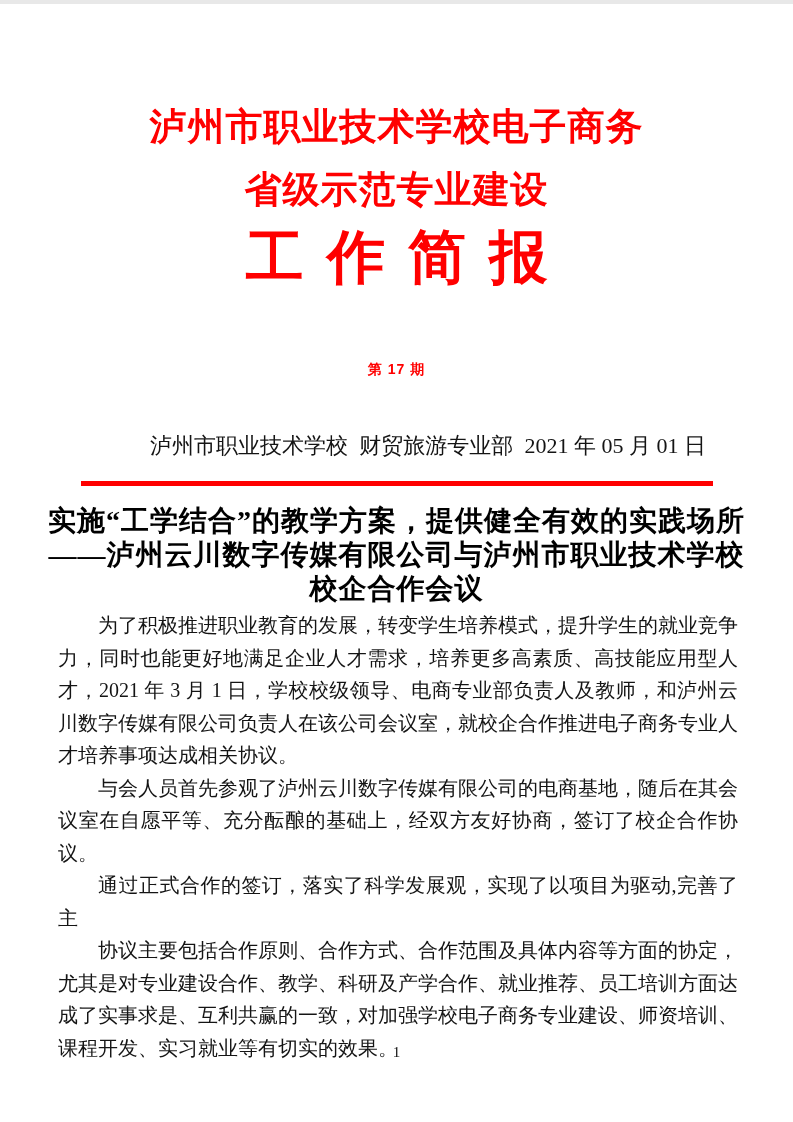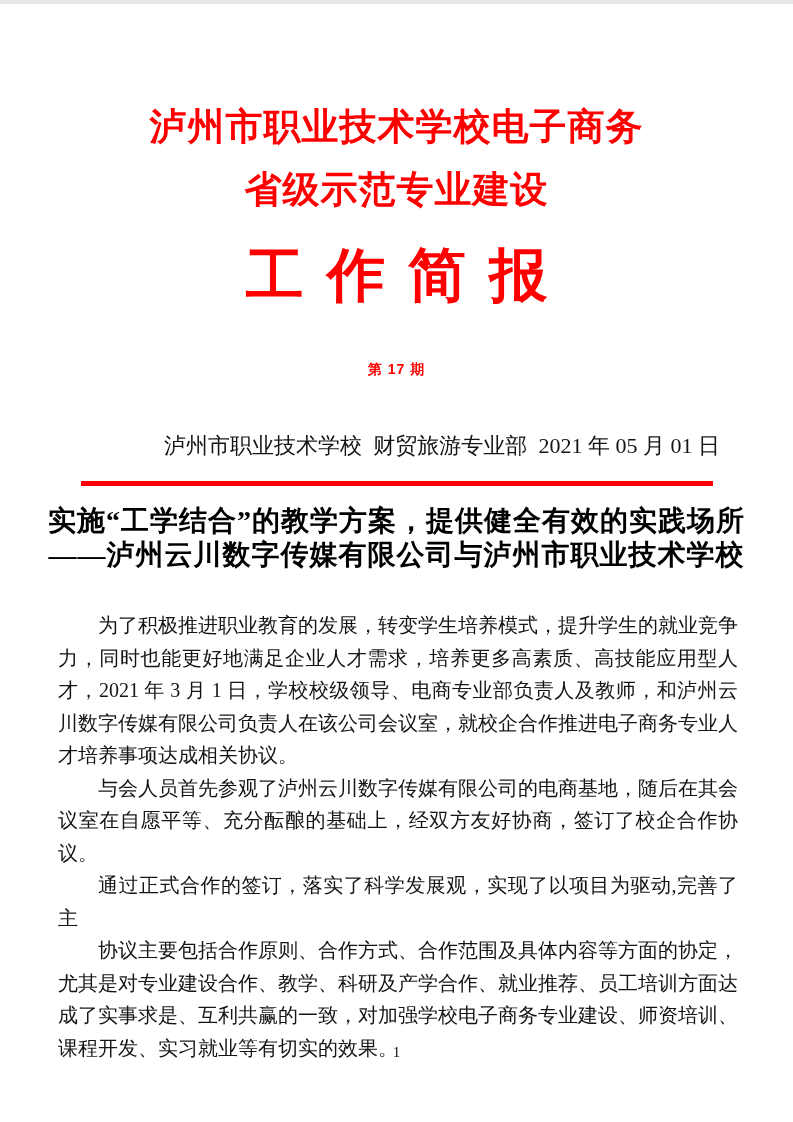--- a/index.html
+++ b/index.html
@@ -19,26 +19,26 @@
     left: 0;
     width: 100%;
     text-align: center;
     font-family: "Liberation Sans", sans-serif;
     font-weight: bold;
     color: #ff0000;
     white-space: nowrap;
   }
   .title-line1 { top: 103px; font-size: 37px; line-height: 40px; letter-spacing: 1px; }
   .title-line2 { top: 166px; font-size: 37px; line-height: 40px; letter-spacing: 1px; }
-  .brand      { top: 240px; font-size: 58px; line-height: 62px; word-spacing: 7px; }
+  .brand      { top: 222px; font-size: 58px; line-height: 62px; word-spacing: 7px; }
   .issue      { top: 353px; font-size: 14px; line-height: 24px; letter-spacing: 1px; }
   .info-bar {
     position: absolute;
     top: 428px;
-    left: 164px;
+    left: 150px;
     width: 556px;
     display: flex;
     justify-content: space-between;
     align-items: baseline;
     font-size: 22px;
     line-height: 28px;
     color: #141414;
     white-space: nowrap;
   }
   .red-rule {
@@ -100,20 +100,21 @@
     <span>泸州市职业技术学校</span>
     <span>财贸旅游专业部</span>
     <span>2021 年 05 月 01 日</span>
   </div>
 
   <div class="red-rule"></div>
 
   <div class="headline">
     <div>实施“工学结合”的教学方案，提供健全有效的实践场所</div>
     <div>——泸州云川数字传媒有限公司与泸州市职业技术学校</div>
+    <div>校企合作会议</div>
   </div>
 
   <div class="article-body">
     <p>为了积极推进职业教育的发展，转变学生培养模式，提升学生的就业竞争力，同时也能更好地满足企业人才需求，培养更多高素质、高技能应用型人才，2021 年 3 月 1 日，学校校级领导、电商专业部负责人及教师，和泸州云川数字传媒有限公司负责人在该公司会议室，就校企合作推进电子商务专业人才培养事项达成相关协议。</p>
     <p>与会人员首先参观了泸州云川数字传媒有限公司的电商基地，随后在其会议室在自愿平等、充分酝酿的基础上，经双方友好协商，签订了校企合作协议。</p>
     <p>通过正式合作的签订，落实了科学发展观，实现了以项目为驱动,完善了主</p>
     <p>协议主要包括合作原则、合作方式、合作范围及具体内容等方面的协定，尤其是对专业建设合作、教学、科研及产学合作、就业推荐、员工培训方面达成了实事求是、互利共赢的一致，对加强学校电子商务专业建设、师资培训、课程开发、实习就业等有切实的效果。</p>
   </div>
 
   <div class="page-number">1</div>

